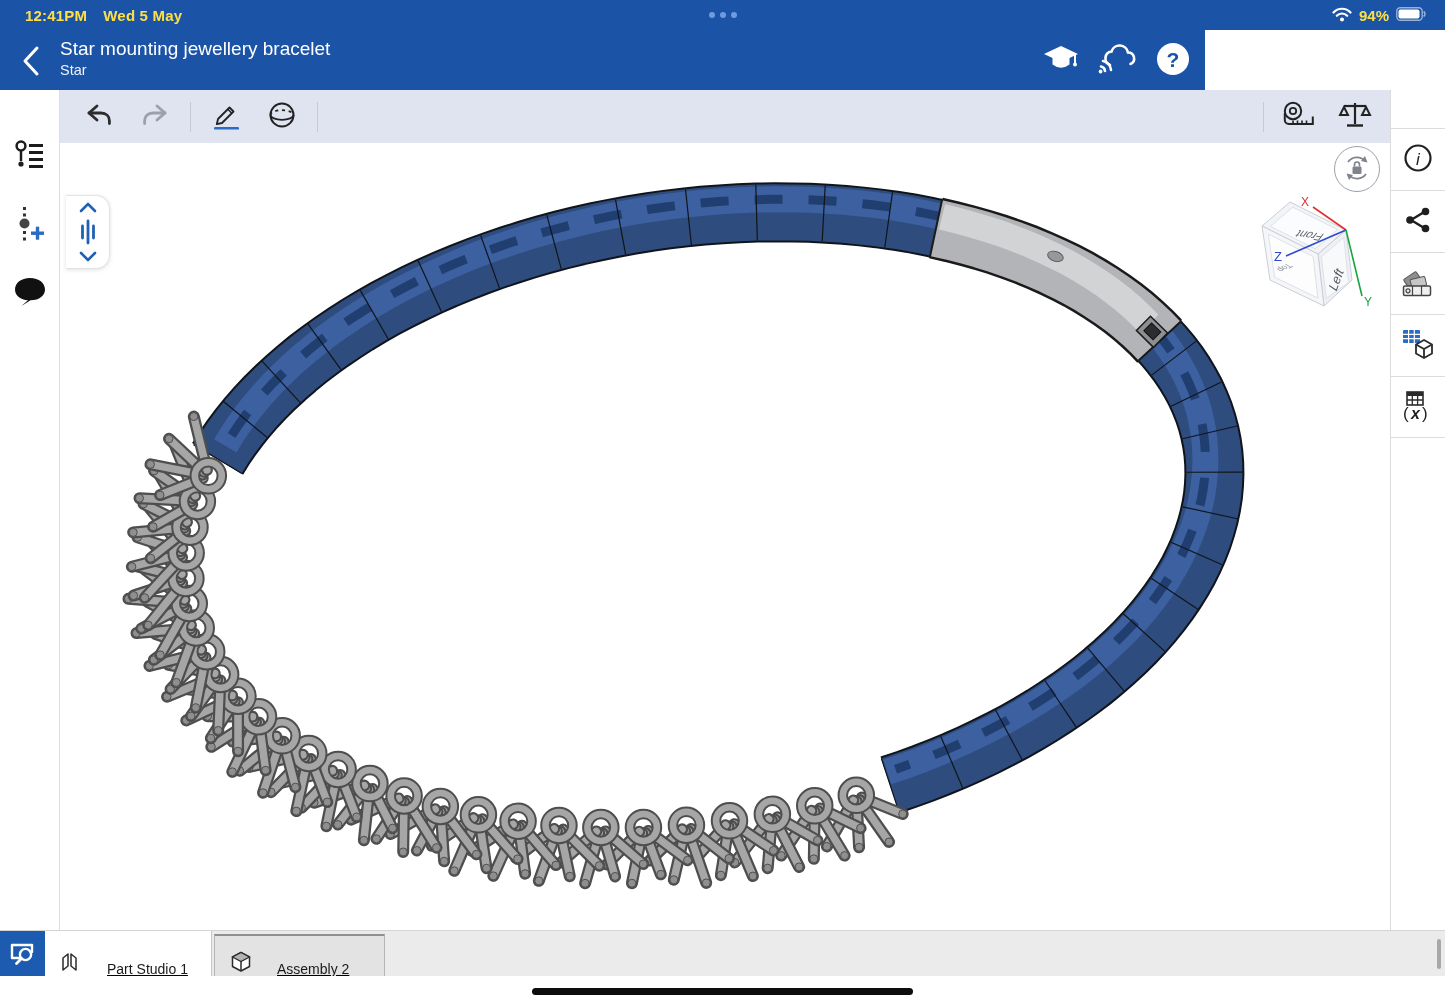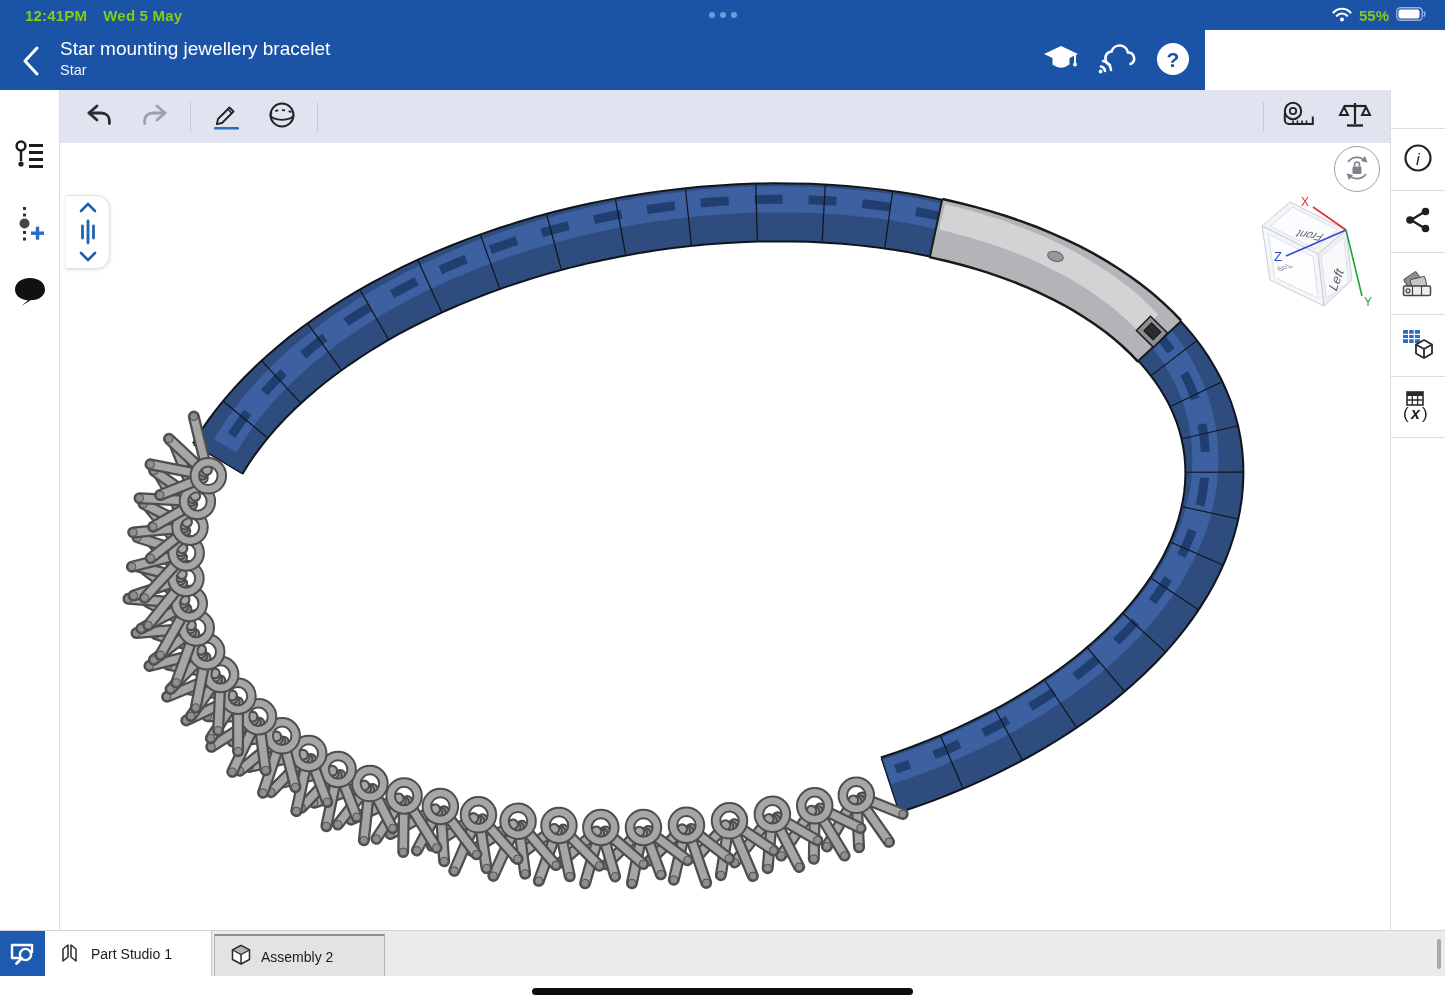--- a/index.html
+++ b/index.html
@@ -1,20 +1,20 @@
 <!DOCTYPE html>
 <html><head>
 <meta charset="utf-8">
 <style>
   html,body{margin:0;padding:0;background:#fff;}
   *{box-sizing:border-box;font-family:"Liberation Sans","DejaVu Sans",sans-serif;}
   .screen{position:relative;width:1445px;height:1004px;overflow:hidden;background:#fff;}
 
   
-  .statusbar{position:absolute;left:0;top:0;width:1445px;height:30px;background:#1b53a7;color:#84cc16;
+  .statusbar{position:absolute;left:0;top:0;width:1445px;height:30px;background:#1b53a7;color:#fde047;
     display:flex;align-items:center;}
   .sb-left{position:absolute;left:25px;top:0;height:30px;display:flex;align-items:center;gap:16px;
     font-size:15px;font-weight:700;letter-spacing:.2px;}
   .sb-dots{position:absolute;left:0;right:0;top:0;height:30px;display:flex;align-items:center;justify-content:center;gap:5px;}
   .sb-dots i{width:6px;height:6px;border-radius:50%;background:#6f9ade;display:block;}
   .sb-right{position:absolute;right:18px;top:0;height:30px;display:flex;align-items:center;gap:7px;
     font-size:15px;font-weight:700;}
   .header{position:absolute;left:0;top:30px;width:1205px;height:60px;background:#1b53a7;color:#fff;}
   .back-btn{position:absolute;left:14px;top:12px;width:36px;height:40px;background:none;border:none;padding:0;cursor:pointer;}
   .doc-titles{position:absolute;left:60px;top:7px;}
@@ -49,21 +49,21 @@
   .right-panel{position:absolute;left:1390px;top:90px;width:55px;height:840px;background:#fff;border-left:1px solid #dcdcdc;
     padding-top:38px;display:flex;flex-direction:column;}
   .rp-cell{width:100%;height:62px;border-top:1px solid #dcdcdc;background:none;border-left:none;border-right:none;border-bottom:none;
     display:flex;align-items:center;justify-content:center;padding:0;cursor:pointer;}
   .rp-cell:last-child{border-bottom:1px solid #dcdcdc;}
 
   
   .tabbar{position:absolute;left:0;top:930px;width:1445px;height:46px;background:#ebebeb;border-top:1px solid #d4d4d4;}
   .search-tabs{position:absolute;left:0;top:0;width:45px;height:46px;background:#1d5bb0;border:none;padding:0;
     display:flex;align-items:center;justify-content:center;cursor:pointer;}
-  .tab{position:absolute;display:flex;align-items:center;gap:8px;padding:0 14px;cursor:pointer;border:none;background:none;}
+  .tab{position:absolute;display:flex;align-items:flex-end;gap:24px;padding:0 14px;cursor:pointer;border:none;background:none;text-decoration:underline;}
   .tab-active{left:45px;top:0;width:167px;height:46px;background:#fff;border-right:1px solid #c6c6c6;}
   .tab-inactive{left:214px;top:3px;width:171px;height:43px;background:#e3e3e3;border:1px solid #b5b5b5;border-top:2px solid #909090;border-bottom:none;}
   .tab-label{font-size:14px;color:#1a1a1a;white-space:nowrap;}
   .tab-scrollbar{position:absolute;right:4px;top:8px;width:4px;height:30px;border-radius:2px;background:#a8a8a8;}
 
   
   .home-area{position:absolute;left:0;top:976px;width:1445px;height:28px;background:#fff;}
   .home-indicator{position:absolute;left:532px;top:12px;width:381px;height:7px;border-radius:4px;background:#0d0d0d;cursor:pointer;}
 </style>
 </head>
@@ -82,21 +82,21 @@
         <i></i>
       </div>
     <div class="sb-right">
       <span>
         <svg width="20" height="16" viewBox="0 0 20 16">
           <path d="M1.5 6.5 A11.5 11.5 0 0 1 18.5 6.5" fill="none" stroke="#fff" stroke-width="2.2" stroke-linecap="round"></path>
           <path d="M4.8 9.8 A7 7 0 0 1 15.2 9.8" fill="none" stroke="#fff" stroke-width="2.2" stroke-linecap="round"></path>
           <circle cx="10" cy="13.4" r="2" fill="#fff"></circle>
         </svg>
       </span>
-      <span>55%</span>
+      <span>94%</span>
       <span>
         <svg width="31" height="14" viewBox="0 0 31 14">
           <rect x="0.8" y="0.8" width="25.4" height="12.4" rx="3.5" fill="none" stroke="#fff" stroke-opacity=".55" stroke-width="1.4"></rect>
           <rect x="2.5" y="2.5" width="21" height="9" rx="2" fill="#fff"></rect>
           <path d="M27.6 4.5 a3 3 0 0 1 0 5" fill="none" stroke="#fff" stroke-opacity=".55" stroke-width="1.6"></path>
         </svg>
       </span>
     </div>
   </div>
 

